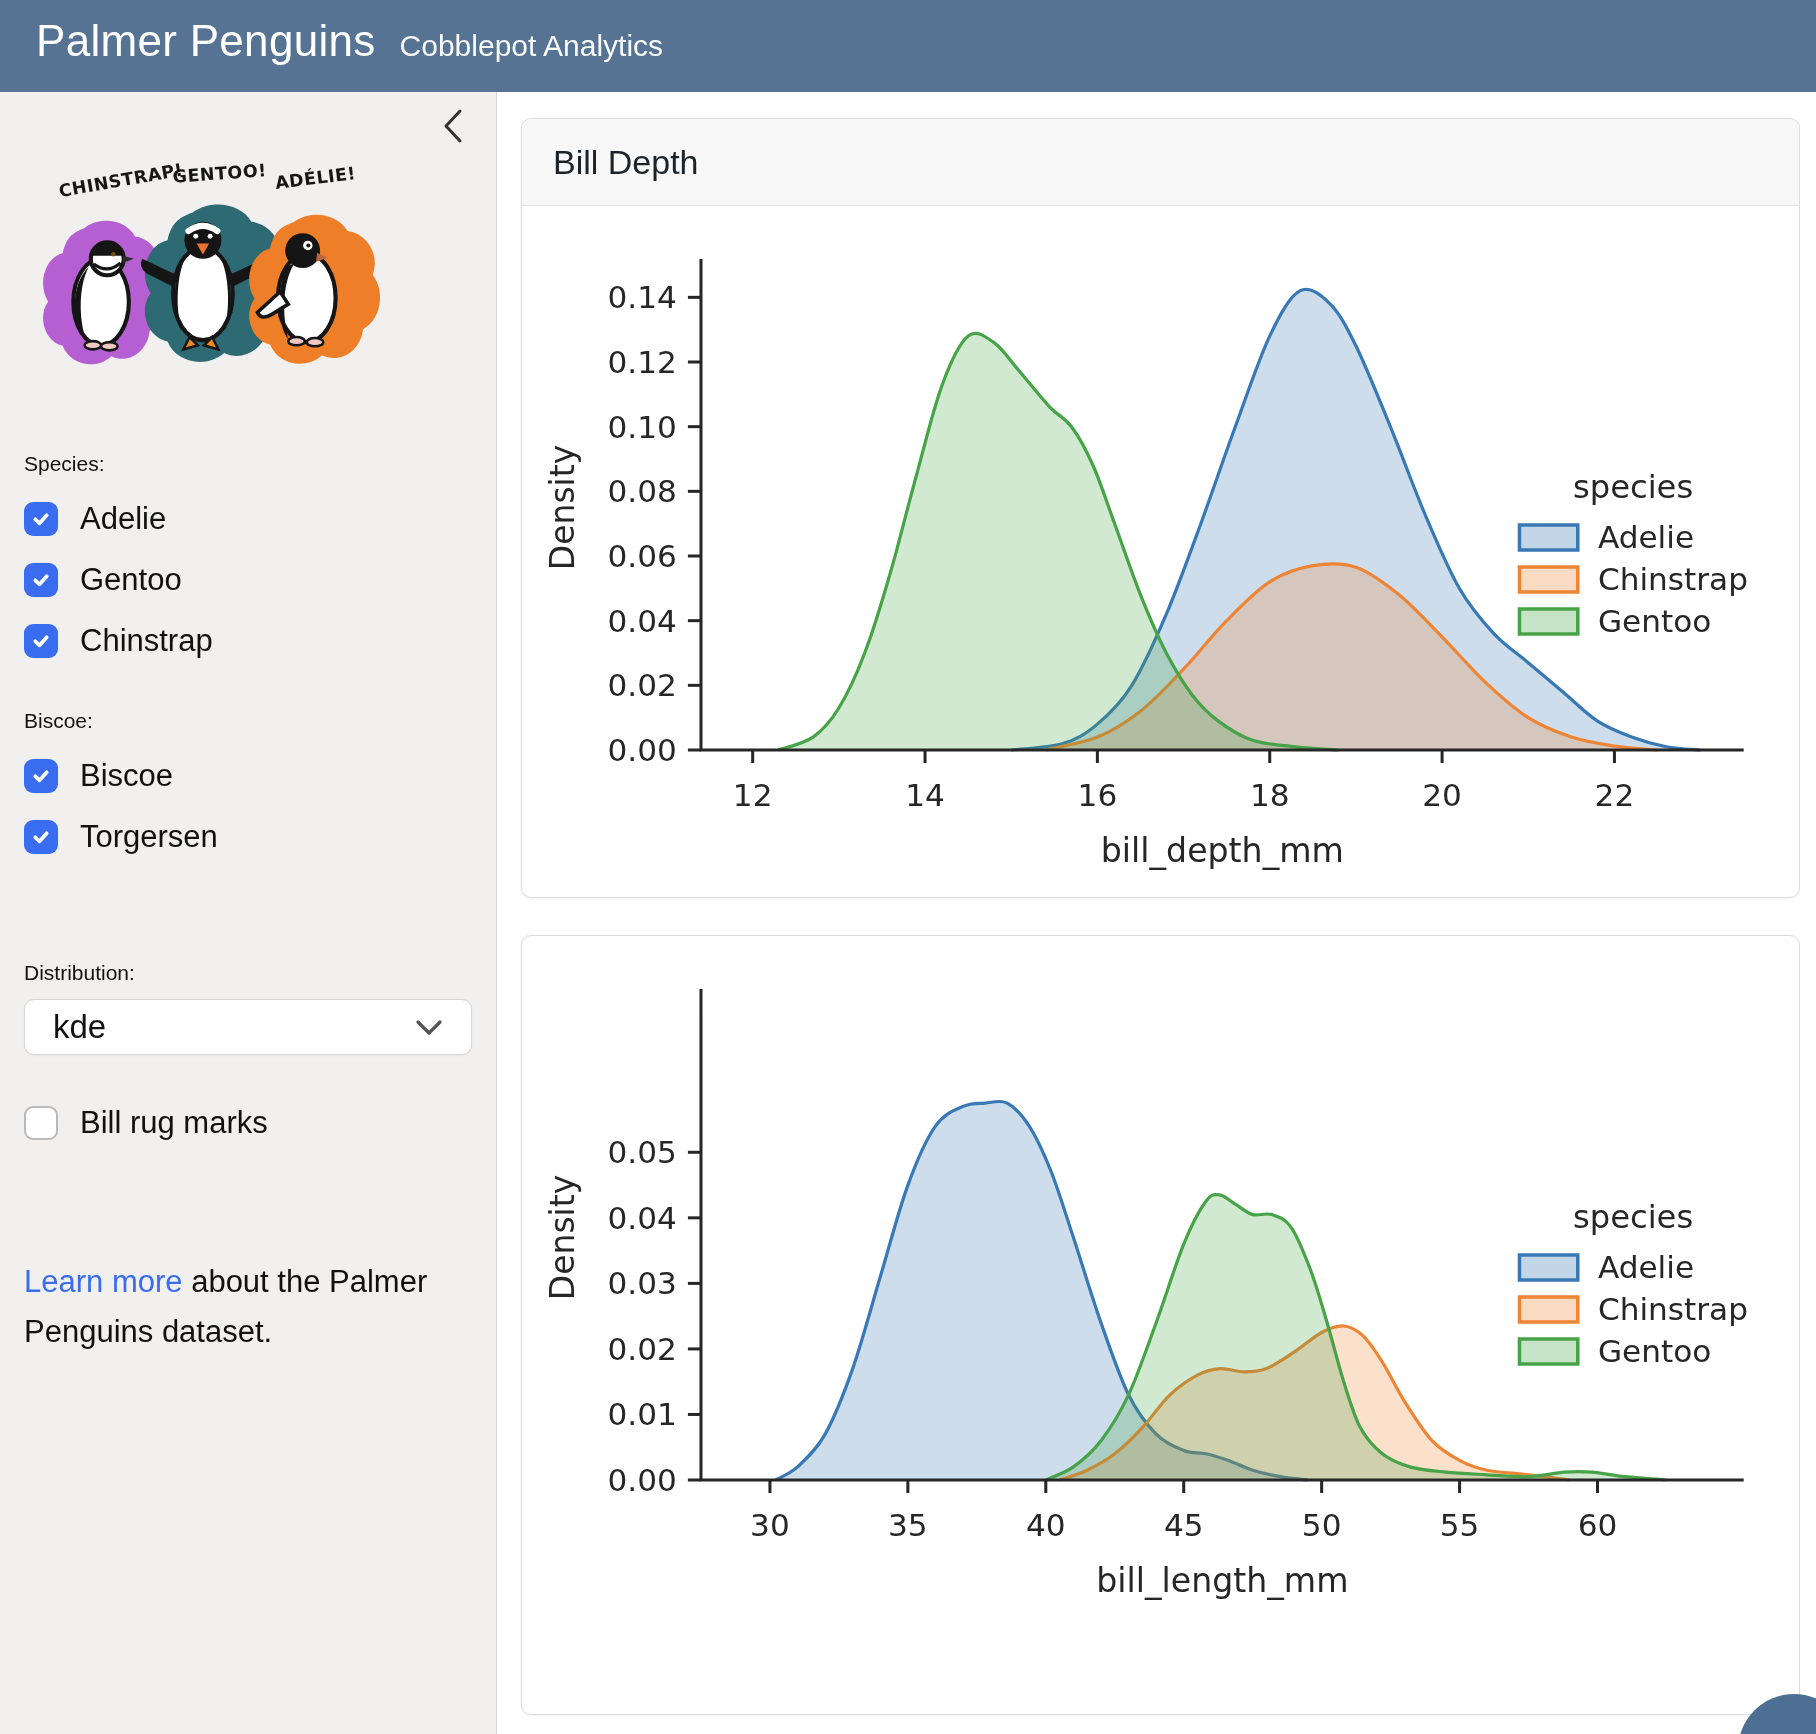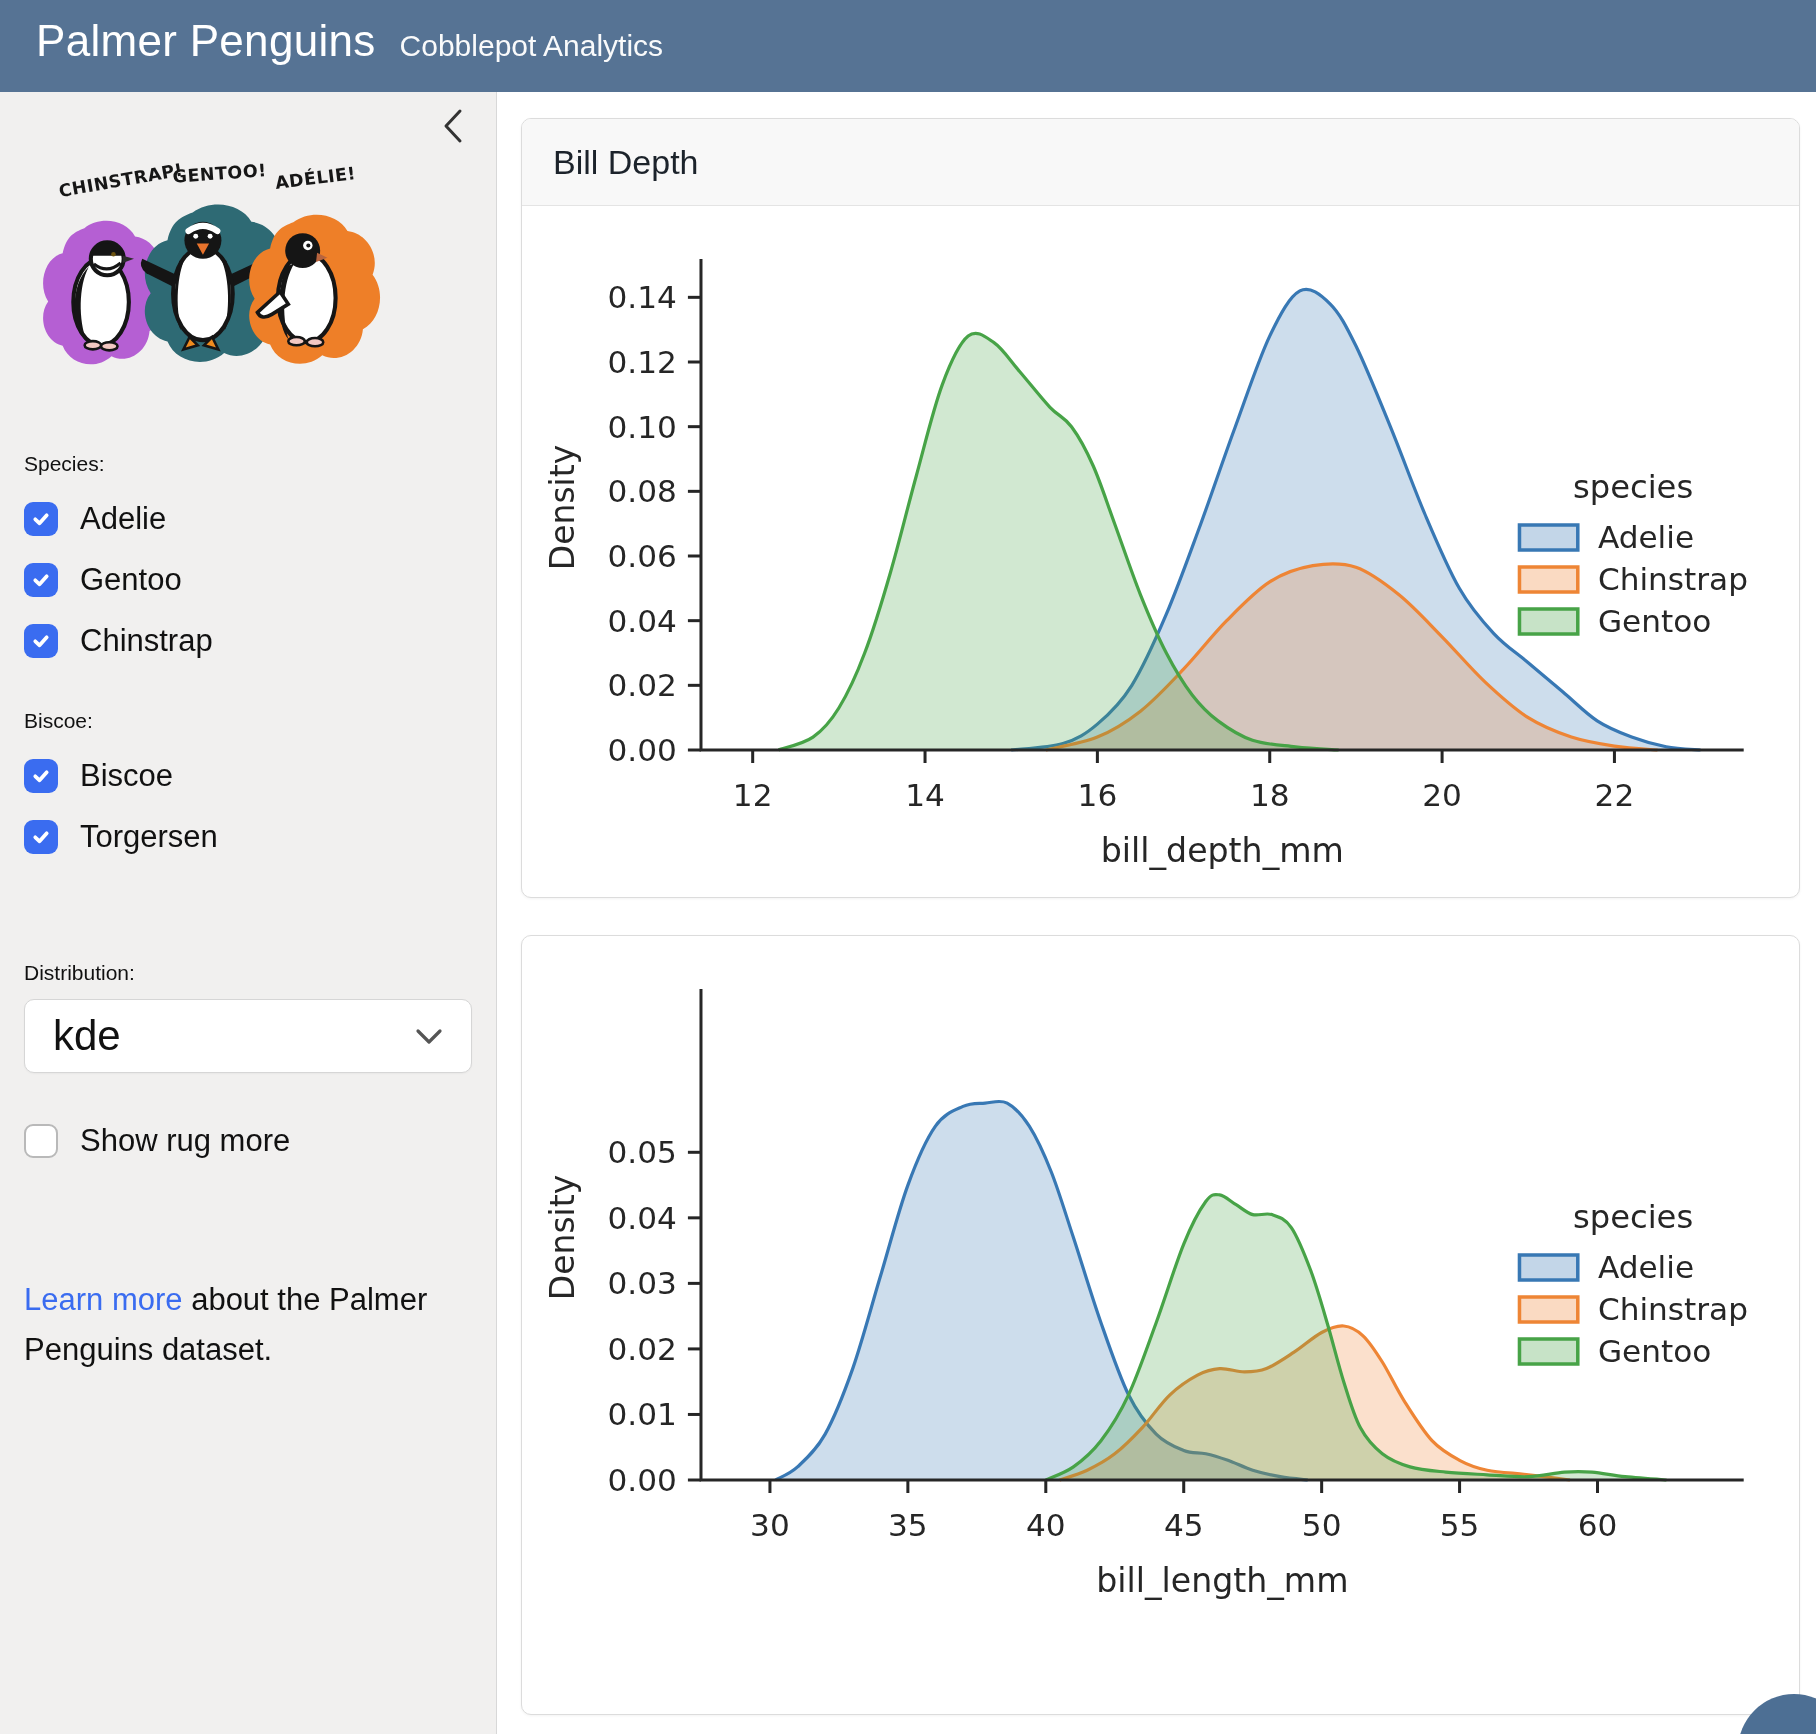--- a/index.html
+++ b/index.html
@@ -26,23 +26,23 @@
           letter-spacing:.5px;fill:#161616}
   .section-label{font-size:21px;margin:0 0 6px 0}
   #species-label{margin-top:44px}
   #islands-label{margin-top:50px}
   #dist-label{margin-top:106px}
   .cb{display:flex;align-items:center;gap:22px;margin:25px 0;font-size:31px;cursor:pointer}
   .cbox{width:34px;height:34px;border-radius:9px;flex:0 0 34px;display:flex;
         align-items:center;justify-content:center}
   .cbox.checked{background:var(--accent)}
   .cbox.unchecked{background:#fff;border:2px solid #b9b9b9}
-  .select{margin-top:14px;height:74px;background:#fff;border:1px solid #d6d6d6;border-radius:10px;
+  .select{margin-top:14px;height:56px;background:#fff;border:1px solid #d6d6d6;border-radius:10px;
           display:flex;align-items:center;justify-content:space-between;padding:16px 28px;
-          font-size:42px;cursor:pointer;box-shadow:0 1px 2px rgba(0,0,0,.04)}
+          font-size:33px;cursor:pointer;box-shadow:0 1px 2px rgba(0,0,0,.04)}
   .rug{margin-top:50px}
   .learn{font-size:31px;line-height:1.62;margin:116px 0 0 0;width:436px}
   .learn a{color:var(--accent);text-underline-offset:5px;cursor:pointer}
 
   .main{flex:1;padding:26px 16px 0 24px;background:#fff}
   .card{border:1px solid var(--card-border);border-radius:10px;background:#fff;overflow:hidden;
         height:780px;margin-bottom:37px;box-shadow:0 1px 3px rgba(0,0,0,.05)}
   .card-header{height:87px;background:var(--card-head);border-bottom:1px solid #e4e4e4;
                display:flex;align-items:center;padding:0 31px;font-size:34px;color:var(--ink)}
   .card-body{height:692px;position:relative}
@@ -175,21 +175,21 @@
     <div class="section-label" id="dist-label">Distribution:</div>
     <div class="select">
       <span>kde</span>
       <svg width="28" height="17" viewBox="0 0 28 17">
         <polyline points="3,3 14,14 25,3" fill="none" stroke="#555" stroke-width="3.2" stroke-linecap="round" stroke-linejoin="round"></polyline>
       </svg>
     </div>
 
     <label class="cb rug">
       <span class="cbox unchecked"></span>
-      <span>Show rug more</span>
+      <span>Bill rug marks</span>
     </label>
 
     <p class="learn"><a>Learn more</a><span> about the Palmer Penguins dataset.</span></p>
   </div>
 
   <div class="main">
     <div class="card">
       <div class="card-header">Bill Depth</div>
       <div class="card-body">
         <svg class="chart" viewBox="0 0 1270 692" preserveAspectRatio="none">

